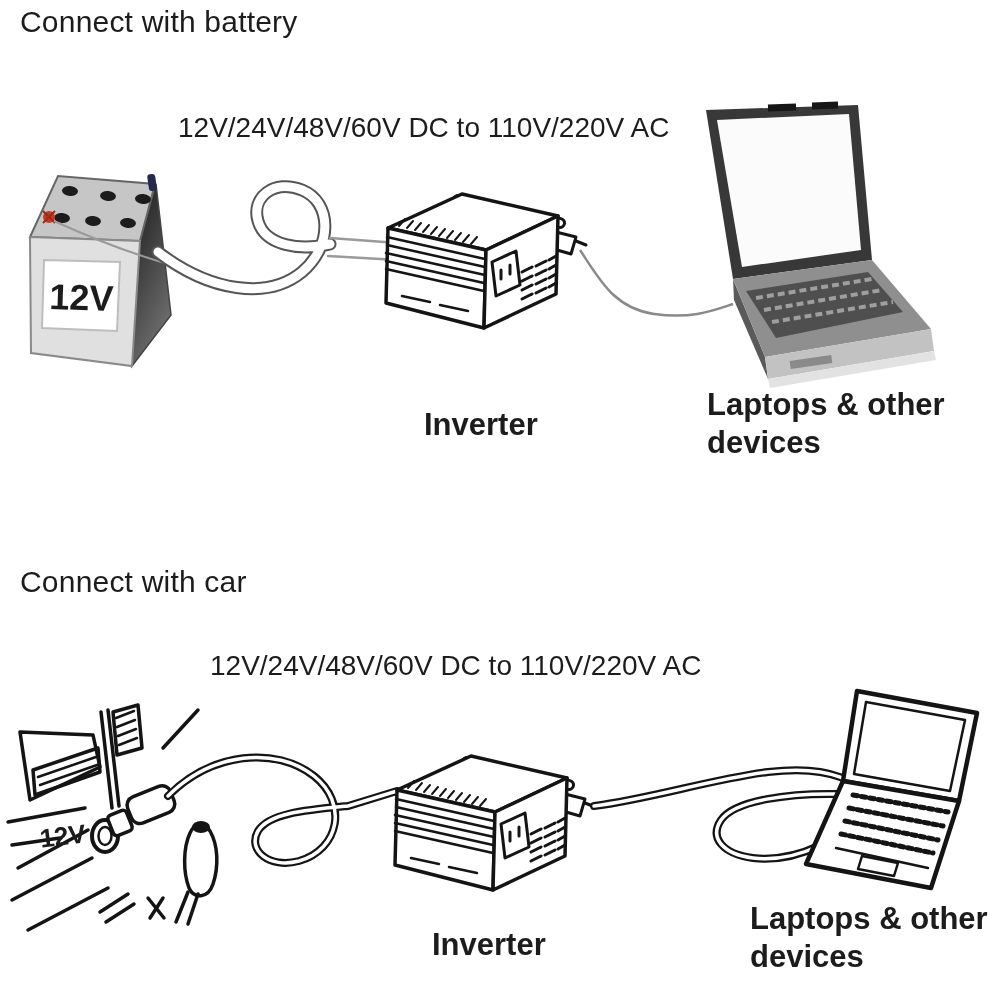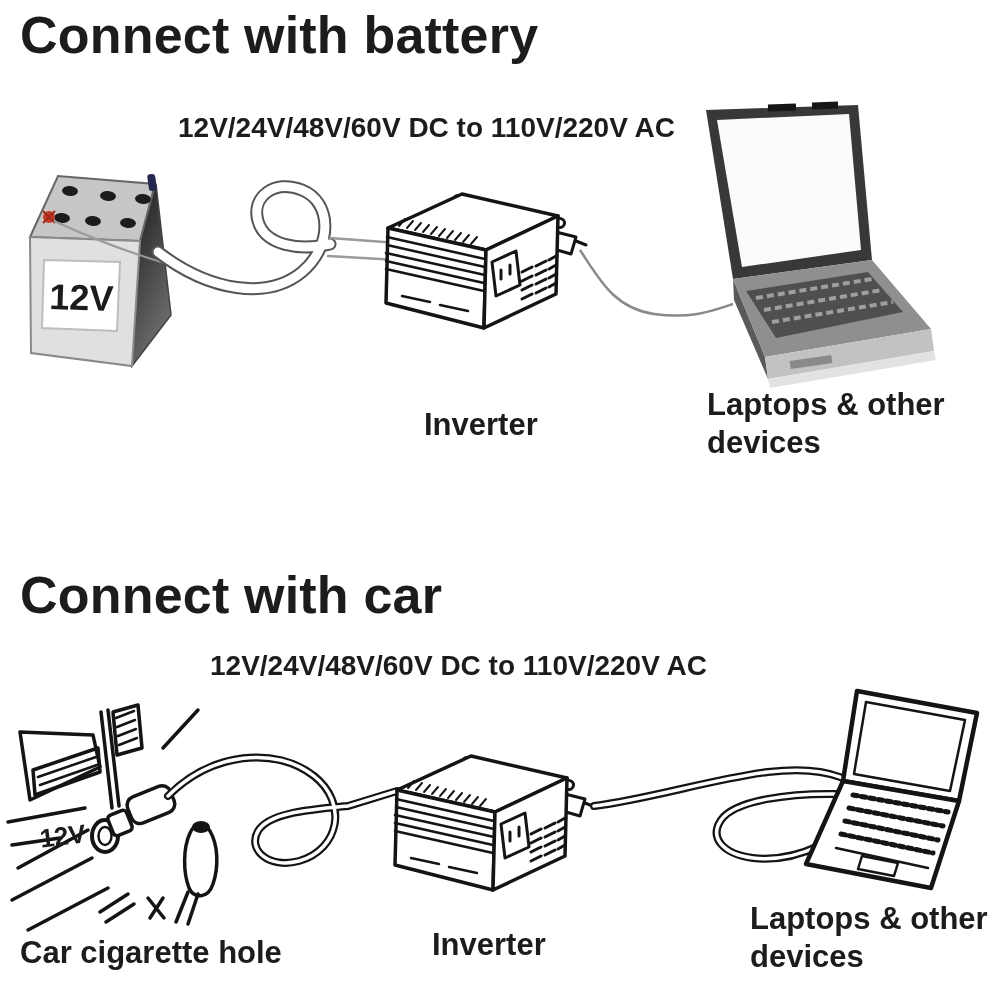--- a/index.html
+++ b/index.html
@@ -7,29 +7,29 @@
     position:relative;
     width:1000px;height:1000px;
     background:#ffffff;
     font-family:"Liberation Sans", sans-serif;
     color:#1c1c1c;
     overflow:hidden;
   }
   .diagram-svg{position:absolute;left:0;top:0;}
   .title{
     position:absolute;
-    font-size:52px;
-    font-weight:bold;
+    font-size:30px;
+    font-weight:normal;
     letter-spacing:0.2px;
     white-space:nowrap;
   }
   .subtitle{
     position:absolute;
     font-size:28px;
-    font-weight:bold;
+    font-weight:normal;
     white-space:nowrap;
   }
   .lbl{
     position:absolute;
     font-size:31px;
     font-weight:bold;
     line-height:1.22;
   }
   #title1{left:20px;top:5px;}
   #subtitle1{left:178px;top:112px;}
@@ -232,17 +232,16 @@
     </g>
   </svg>
 
   <div id="title1" class="title">Connect with battery</div>
   <div id="subtitle1" class="subtitle">12V/24V/48V/60V DC to 110V/220V AC</div>
   <div id="lbl-inverter1" class="lbl">Inverter</div>
   <div id="lbl-laptop1" class="lbl">Laptops &amp; other devices</div>
 
   <div id="title2" class="title">Connect with car</div>
   <div id="subtitle2" class="subtitle">12V/24V/48V/60V DC to 110V/220V AC</div>
-  <div id="lbl-car" class="lbl">Car cigarette hole</div>
   <div id="lbl-inverter2" class="lbl">Inverter</div>
   <div id="lbl-laptop2" class="lbl">Laptops &amp; other devices</div>
 
 </div>
 
 </body></html>

